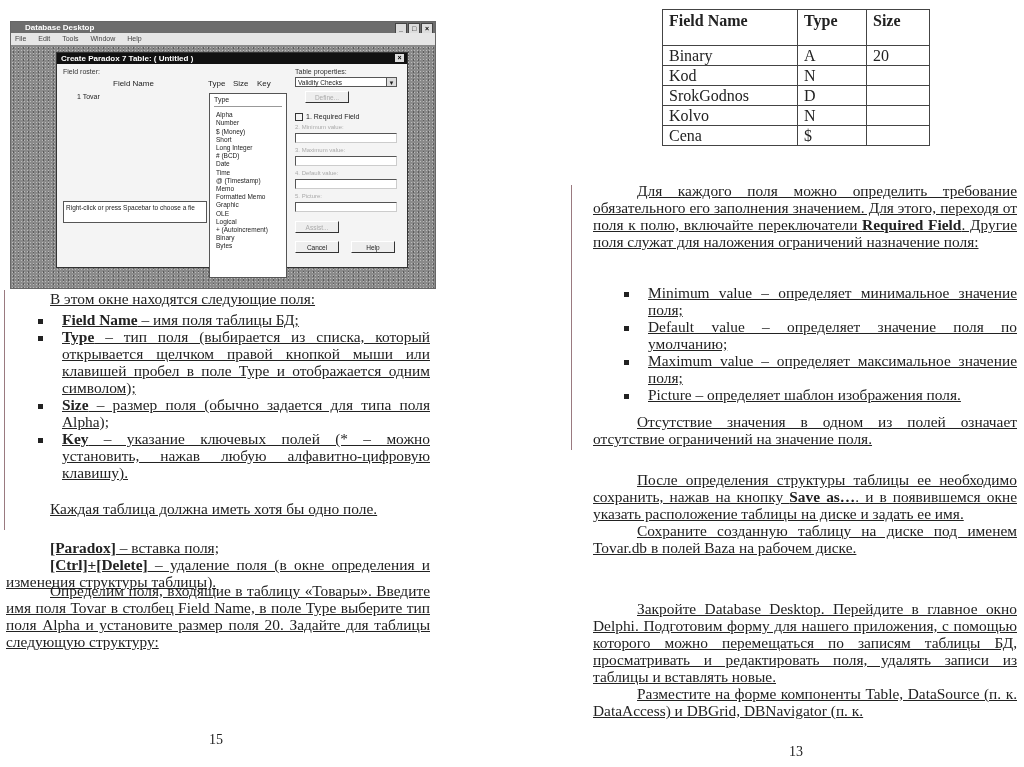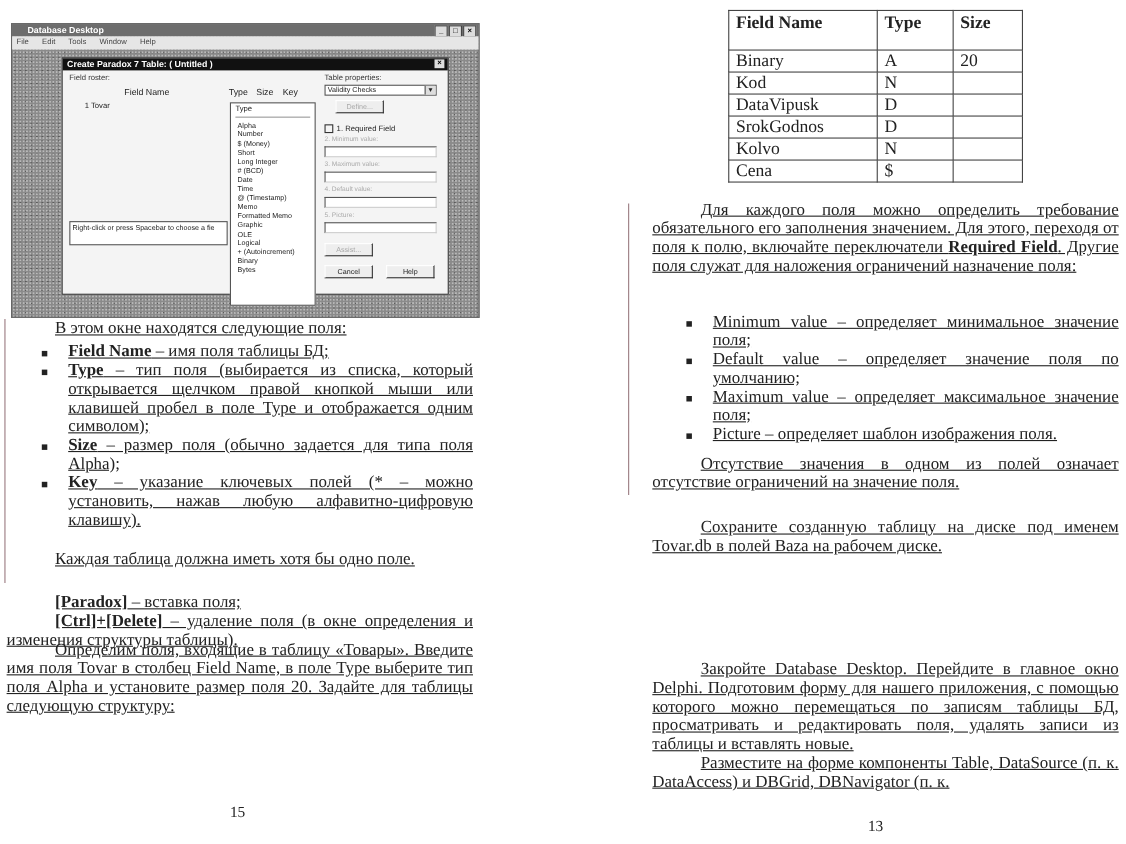--- a/index.html
+++ b/index.html
@@ -161,25 +161,20 @@
         <td>Binary</td>
         <td>A</td>
         <td>20</td>
       </tr>
   <tr>
         <td>Kod</td>
         <td>N</td>
         <td></td>
       </tr>
   <tr>
-        <td>DataVipusk</td>
-        <td>D</td>
-        <td></td>
-      </tr>
-  <tr>
         <td>SrokGodnos</td>
         <td>D</td>
         <td></td>
       </tr>
   <tr>
         <td>Kolvo</td>
         <td>N</td>
         <td></td>
       </tr>
   <tr>
@@ -197,19 +192,20 @@
   <li>Minimum value – определяет минимальное значение поля;</li>
   <li>Default value – определяет значение поля по умолчанию;</li>
   <li>Maximum value – определяет максимальное значение поля;</li>
   <li>Picture – определяет шаблон изображения поля.</li>
 </ul>
 <div class="txt" style="left:593px;top:413px;width:424px;">
     <p class="ind">Отсутствие значения в одном из полей означает отсутствие ограничений на значение поля.</p>
   </div>
 
 <div class="txt" style="left:593px;top:471px;width:424px;">
+  <p class="ind"><span>После определения структуры таблицы ее необходимо сохранить, нажав на кнопку </span><b>Save as…</b><span>. и в появившемся окне указать расположение таблицы на диске и задать ее имя.</span></p>
   <p class="ind">Сохраните созданную таблицу на диске под именем Tovar.db в полей Baza на рабочем диске.</p>
 </div>
 <div class="txt" style="left:593px;top:600px;width:424px;">
   <p class="ind">Закройте Database Desktop. Перейдите в главное окно Delphi. Подготовим форму для нашего приложения, с помощью которого можно перемещаться по записям таблицы БД, просматривать и редактировать поля, удалять записи из таблицы и вставлять новые.</p>
   <p class="ind">Разместите на форме компоненты Table, DataSource (п. к. DataAccess) и DBGrid, DBNavigator (п. к.</p>
 </div>
 <div class="pnum" style="left:789px;top:744px;">13</div>
 
 </body></html>

